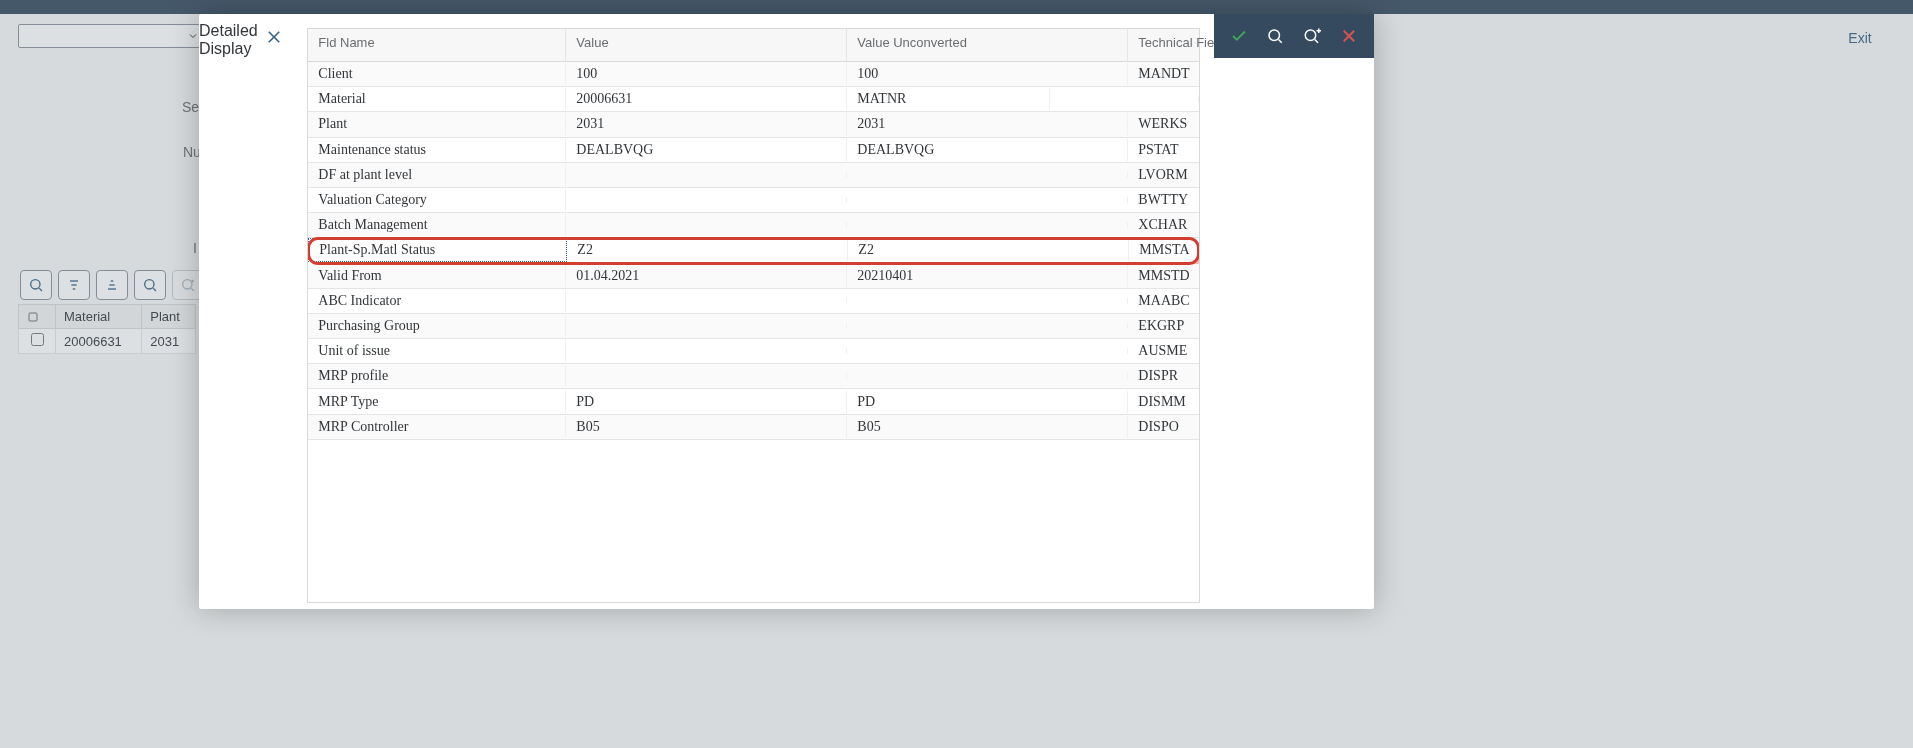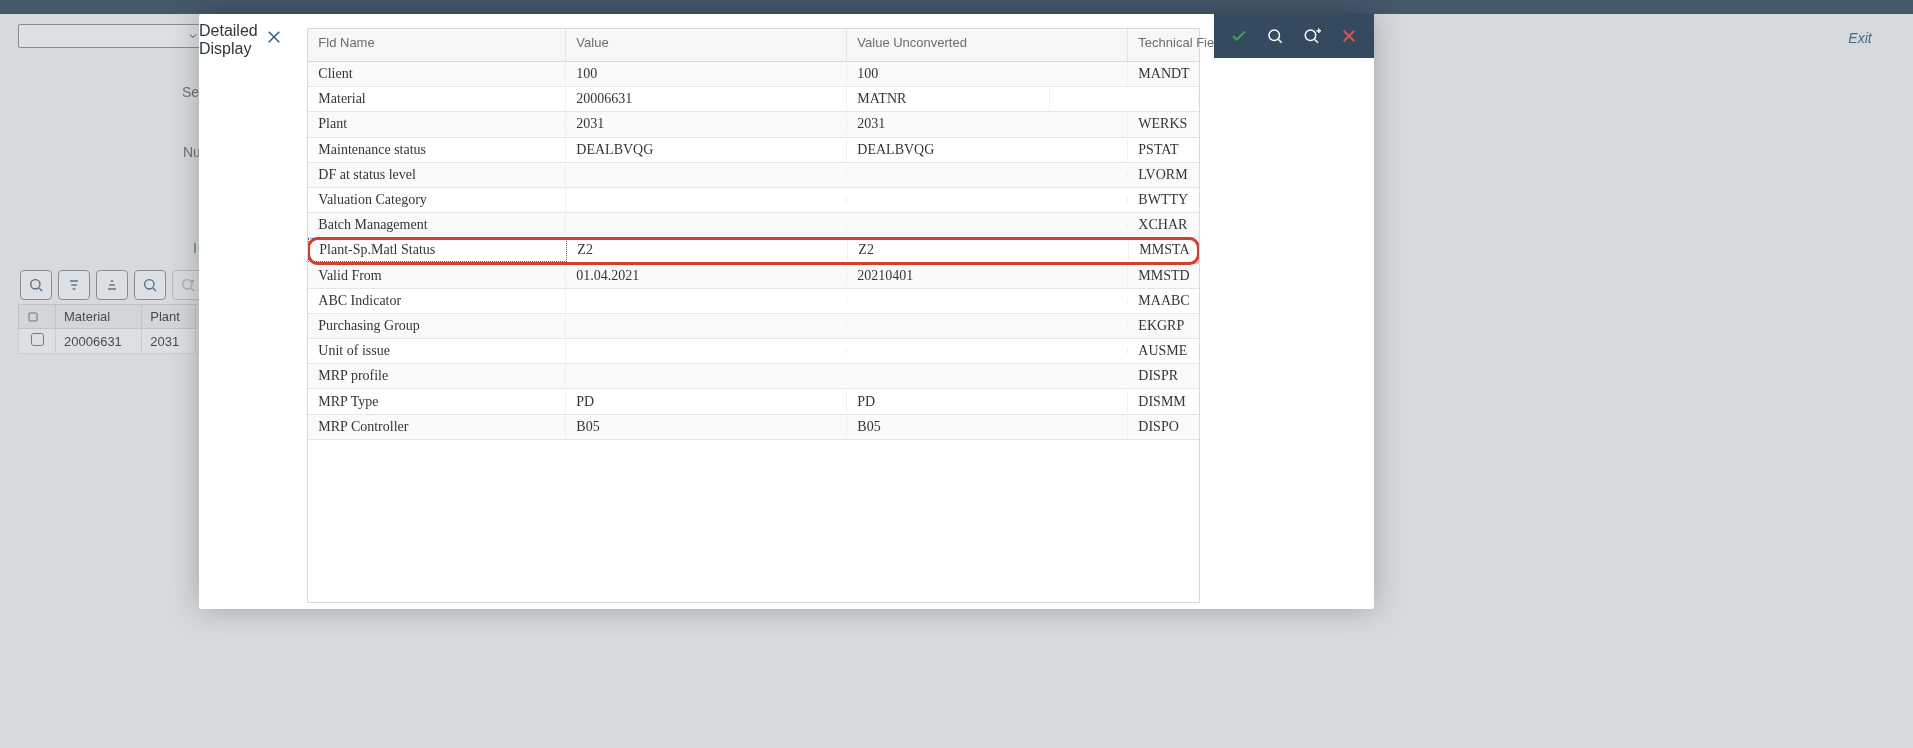--- a/index.html
+++ b/index.html
@@ -3,21 +3,21 @@
 <meta charset="utf-8">
 <style>
   html,body{margin:0;padding:0;font-family:"72","Arial",sans-serif;font-size:14px;color:#32363a;background:#f7f7f7;}
   body{width:1913px;height:748px;overflow:hidden;position:relative;}
   
   .appbar{position:absolute;left:0;top:0;right:0;height:14px;background:#354a5f;}
   .backdrop{position:absolute;left:0;top:0;right:0;bottom:0;background:rgba(120,130,140,0.25);}
   
   .bg-select{position:absolute;left:18px;top:24px;width:184px;height:22px;background:#fff;border:1px solid #89919a;border-radius:2px;}
   .bg-select svg{position:absolute;right:4px;top:5px;}
-  .bg-exit{position:absolute;right:12px;top:24px;width:80px;height:26px;display:flex;align-items:center;justify-content:center;color:#346187;border:1px solid transparent;border-radius:4px;font-style:italic;}
+  .bg-exit{position:absolute;right:12px;top:24px;width:80px;height:26px;display:flex;align-items:center;justify-content:center;color:#346187;border:1px solid transparent;border-radius:4px;}
   .bg-label{position:absolute;color:#6a6d70;}
   
   .bg-tools{position:absolute;left:20px;top:270px;display:flex;gap:6px;}
   .bg-btn{width:30px;height:28px;border:1px solid #89919a;border-radius:4px;background:#fff;display:flex;align-items:center;justify-content:center;color:#346187;}
   .bg-btn svg{width:16px;height:16px;}
   .bg-btn.disabled{opacity:0.4;}
   
   .bg-grid{position:absolute;left:18px;top:304px;width:178px;}
   .bg-grid table{border-collapse:collapse;width:100%;font-size:13px;}
   .bg-grid th{background:#f2f2f2;border:1px solid #d9d9d9;padding:4px 8px;text-align:left;color:#32363a;font-weight:normal;}
@@ -59,21 +59,21 @@
 <body>
 
 <div class="appbar"></div>
 
 <div class="bg-select">
   <svg width="12" height="12" viewBox="0 0 24 24" fill="none" stroke="#32363a" stroke-width="2">
       <polyline points="6 9 12 15 18 9"></polyline>
     </svg>
 </div>
 <div class="bg-exit">Exit</div>
-<div class="bg-label" style="left:182px;top:84px">Se</div>
+<div class="bg-label" style="left:182px;top:99px">Se</div>
 <div class="bg-label" style="left:183px;top:144px">Nu</div>
 <div class="bg-label" style="left:193px;top:240px">I</div>
 
 <div class="bg-tools">
   <div class="bg-btn">
       <svg viewBox="0 0 24 24" fill="none" stroke="currentColor" stroke-width="2">
         <circle cx="11" cy="11" r="7"></circle>
         <line x1="21" y1="21" x2="16.65" y2="16.65"></line>
       </svg>
     </div>
@@ -180,21 +180,21 @@
             <div class="cell c5"></div>
           </div>
           <div class="row">
             <div class="cell c1">Maintenance status</div>
             <div class="cell c2">DEALBVQG</div>
             <div class="cell c3">DEALBVQG</div>
             <div class="cell c4">PSTAT</div>
             <div class="cell c5"></div>
           </div>
           <div class="row">
-            <div class="cell c1">DF at status level</div>
+            <div class="cell c1">DF at plant level</div>
             <div class="cell c2"></div>
             <div class="cell c3"></div>
             <div class="cell c4">LVORM</div>
             <div class="cell c5"></div>
           </div>
           <div class="row">
             <div class="cell c1">Valuation Category</div>
             <div class="cell c2"></div>
             <div class="cell c3"></div>
             <div class="cell c4">BWTTY</div>

